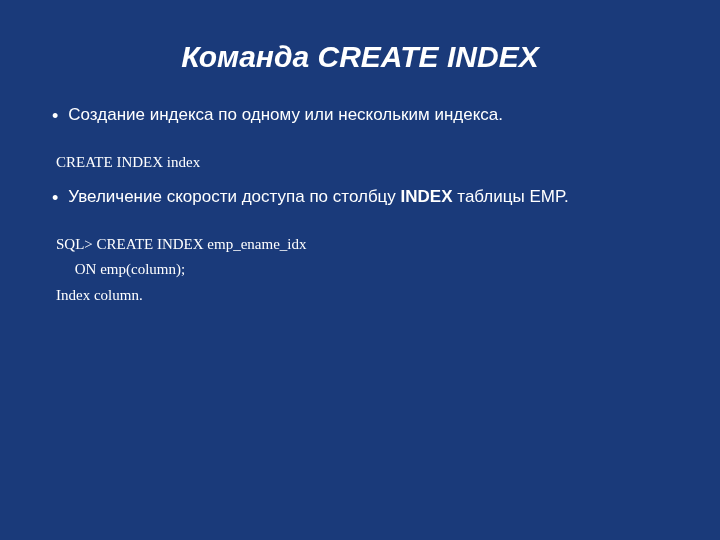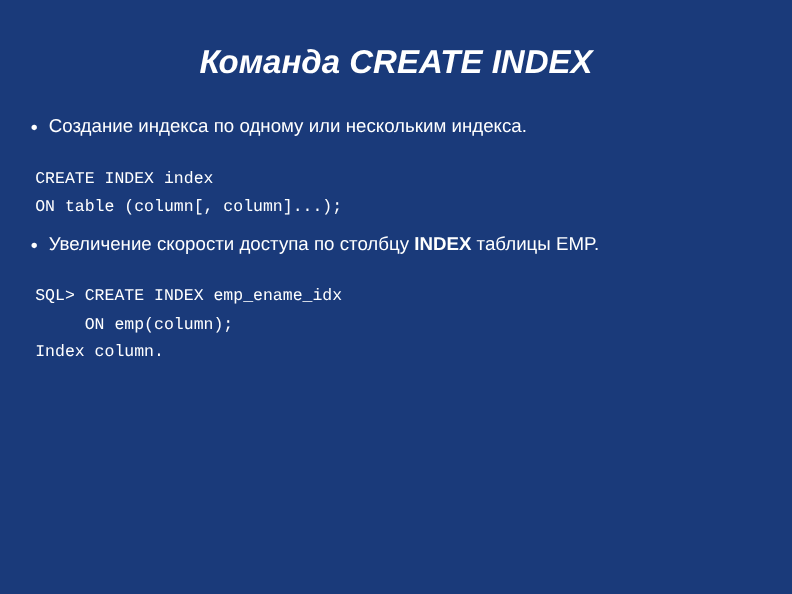--- a/index.html
+++ b/index.html
@@ -16,21 +16,21 @@
       display: flex;
       align-items: center;
       justify-content: center;
       overflow: hidden;
     }
 
     .slide {
       width: 720px;
       height: 540px;
       background-color: #1a3a7a;
-      padding: 40px 28px;
+      padding: 40px 52px;
       display: flex;
       flex-direction: column;
       gap: 0;
     }
 
     .title {
       text-align: center;
       font-size: 30px;
       font-weight: bold;
       color: #ffffff;
@@ -48,21 +48,21 @@
       margin-bottom: 20px;
     }
 
     .bullet-dot {
       font-size: 18px;
       margin-top: 1px;
       flex-shrink: 0;
     }
 
     .code-block {
-      font-family: Liberation Mono, monospace;
+      font-family: Liberation Serif, serif;
       font-size: 15px;
       color: #ffffff;
       margin-bottom: 22px;
       line-height: 1.7;
       margin-left: 4px;
     }
 
     .code-block .line {
       display: block;
       white-space: pre;
@@ -79,21 +79,20 @@
 
   <div class="title">Команда CREATE INDEX</div>
 
   <div class="bullet-item">
     <span class="bullet-dot">•</span>
     <span>Создание индекса по одному или нескольким индекса.</span>
   </div>
 
   <div class="code-block section-gap">
     <span class="line">CREATE INDEX index</span>
-    <span class="line">ON table (column[, column]...);</span>
   </div>
 
   <div class="bullet-item">
     <span class="bullet-dot">•</span>
     <span>Увеличение скорости доступа по столбцу <strong>INDEX</strong> таблицы EMP.</span>
   </div>
 
   <div class="code-block">
     <span class="line">SQL&gt; CREATE INDEX emp_ename_idx</span>
     <span class="line">     ON emp(column);</span>

